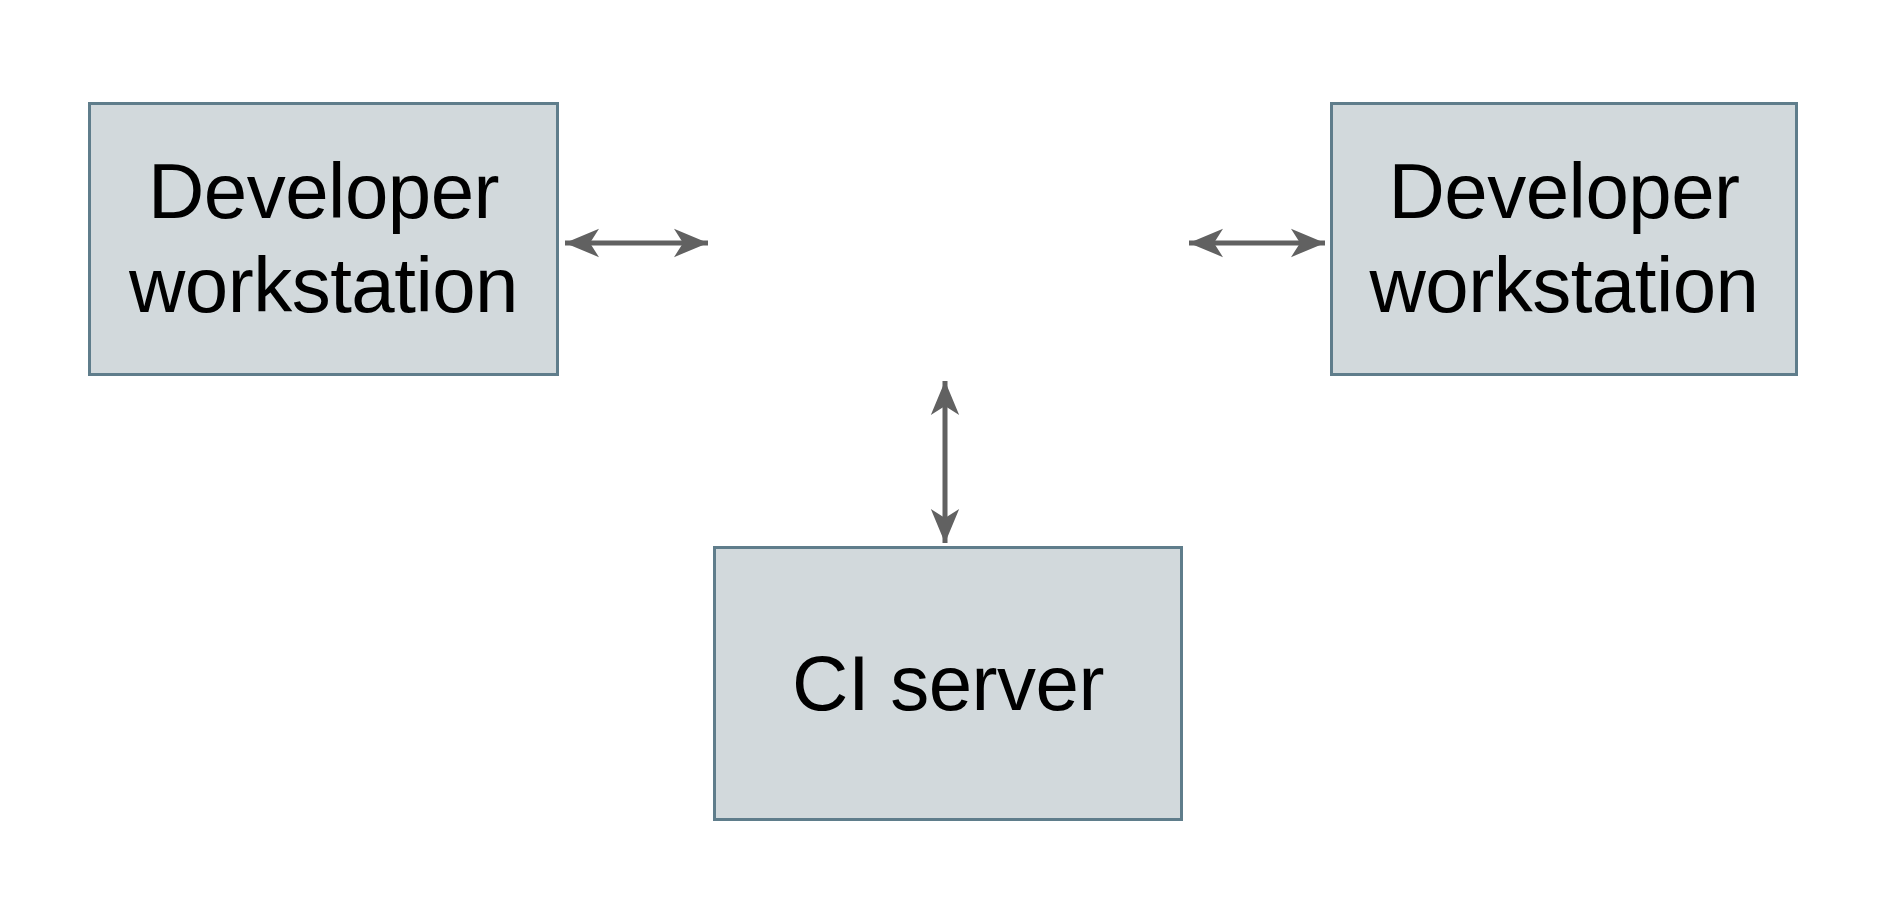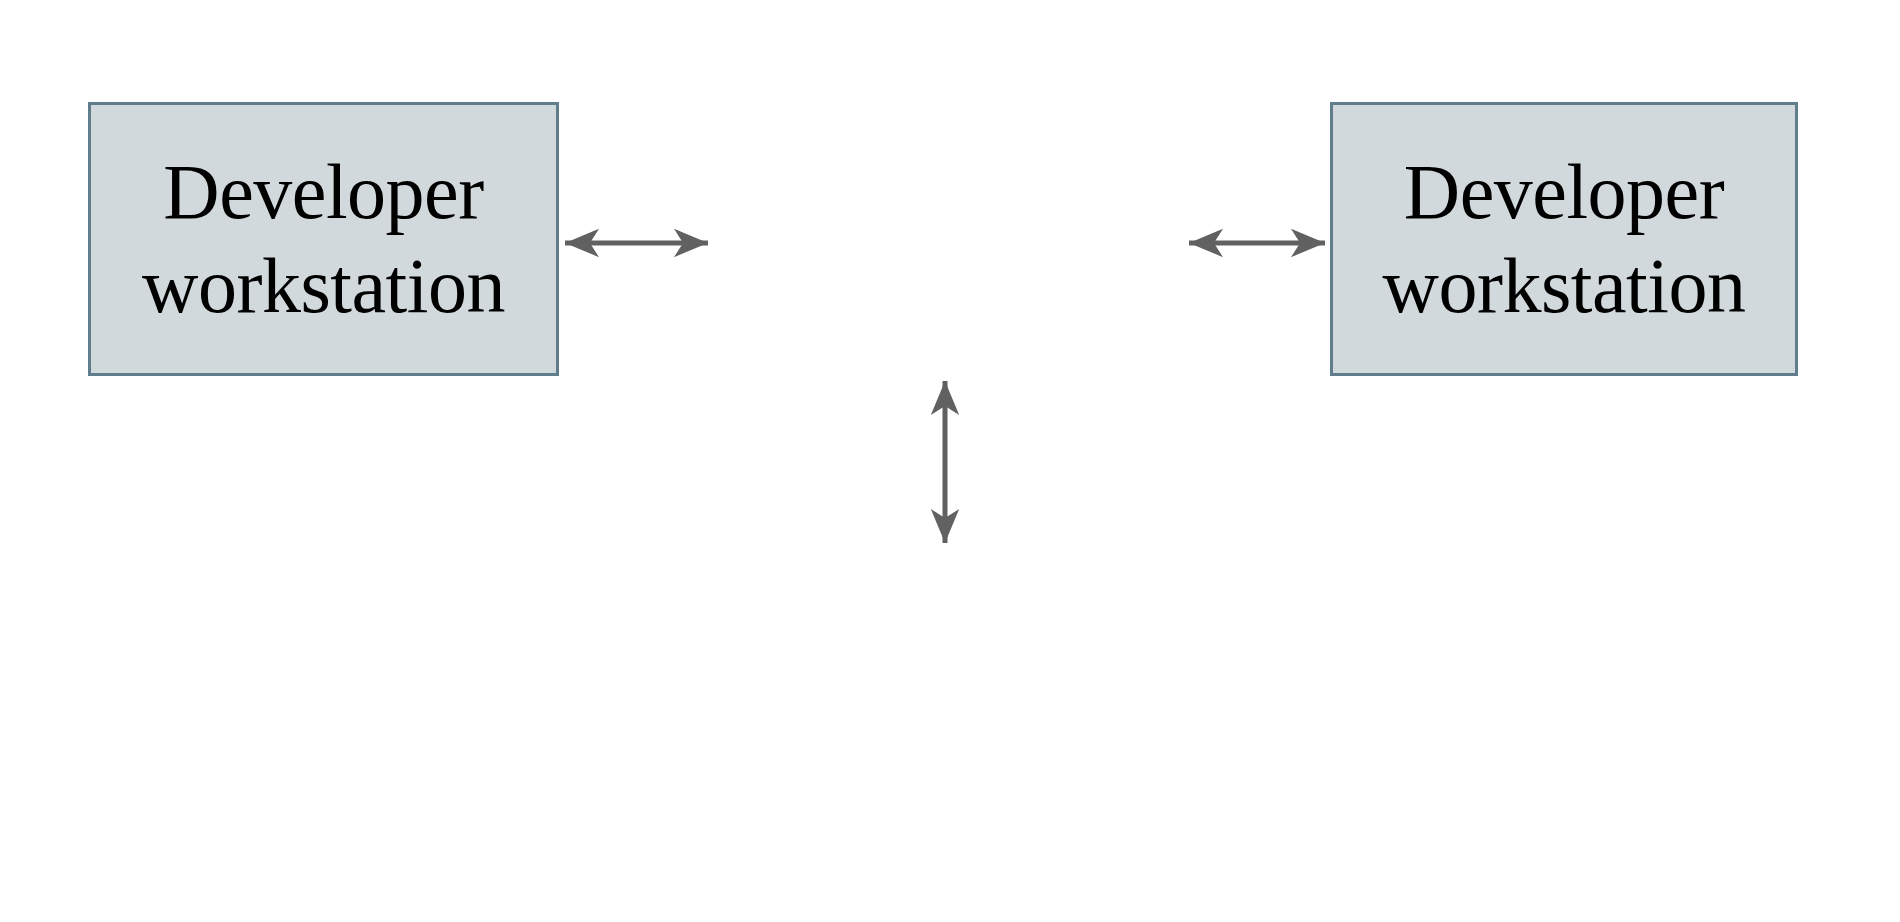--- a/index.html
+++ b/index.html
@@ -19,21 +19,20 @@
   }
   .node {
     position: absolute;
     box-sizing: border-box;
     background: #d2d9dc;
     border: 3px solid #5f7d8b;
     display: flex;
     align-items: center;
     justify-content: center;
     text-align: center;
-    font-family: Liberation Serif, serif;
   }
   .node .label {
     font-size: 78px;
     line-height: 1.2;
     color: #000000;
     letter-spacing: -0.5px;
     white-space: pre-line;
   }
   #node-dev-left   { left: 88px;   top: 102px; width: 471px; height: 274px; }
   #node-cache      { left: 713px;  top: 102px; width: 470px; height: 275px; }
@@ -69,14 +68,17 @@
     <span class="label">Developer
 workstation</span>
   </div>
 
 
   <div class="node" id="node-dev-right">
     <span class="label">Developer
 workstation</span>
   </div>
 
+  <div class="node" id="node-ci">
+    <span class="label">CI server</span>
+  </div>
 
 </div>
 
 </body></html>

